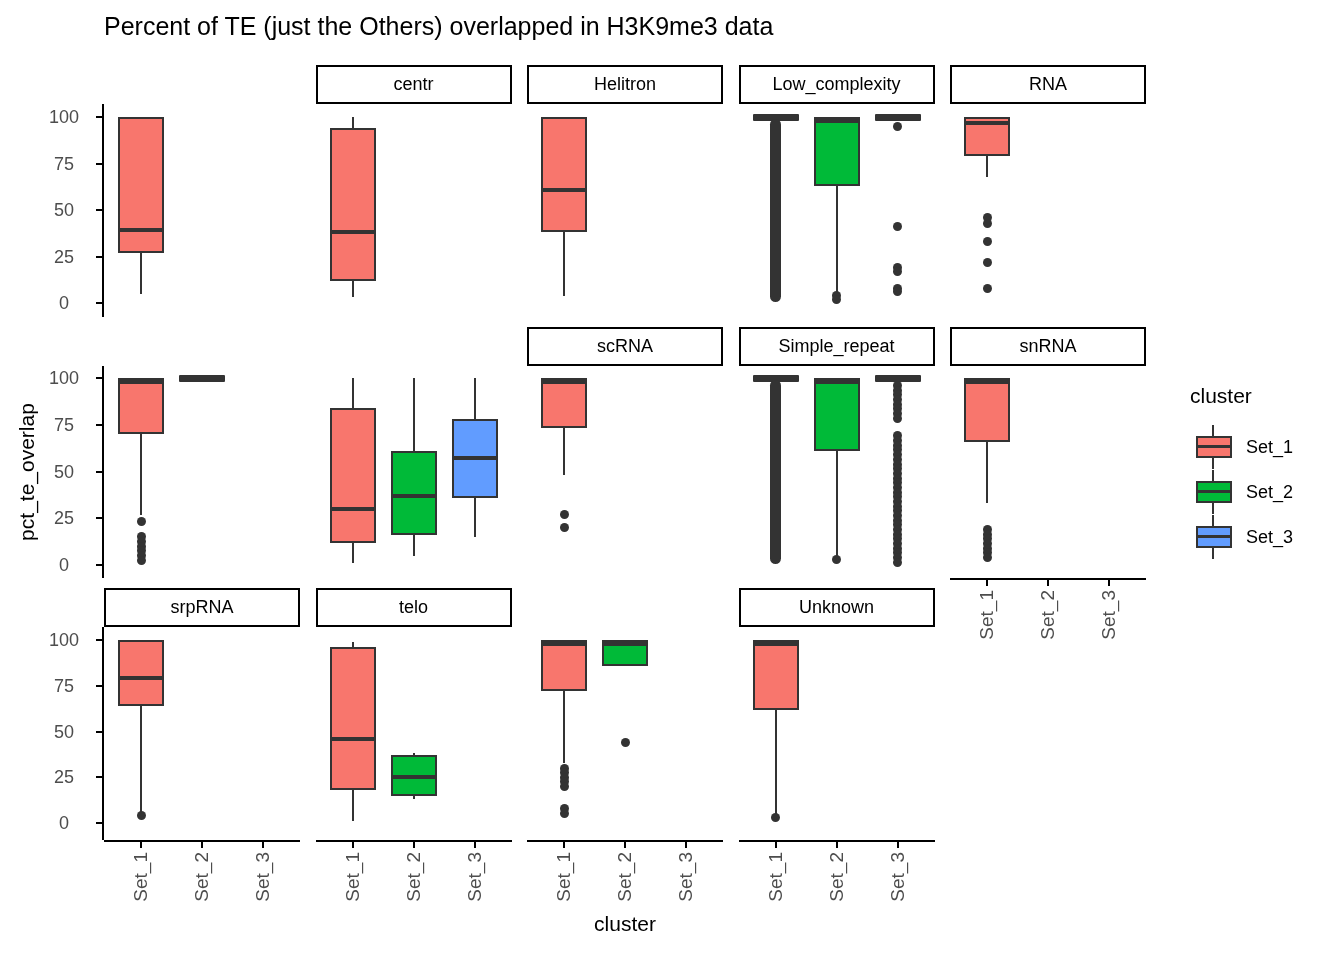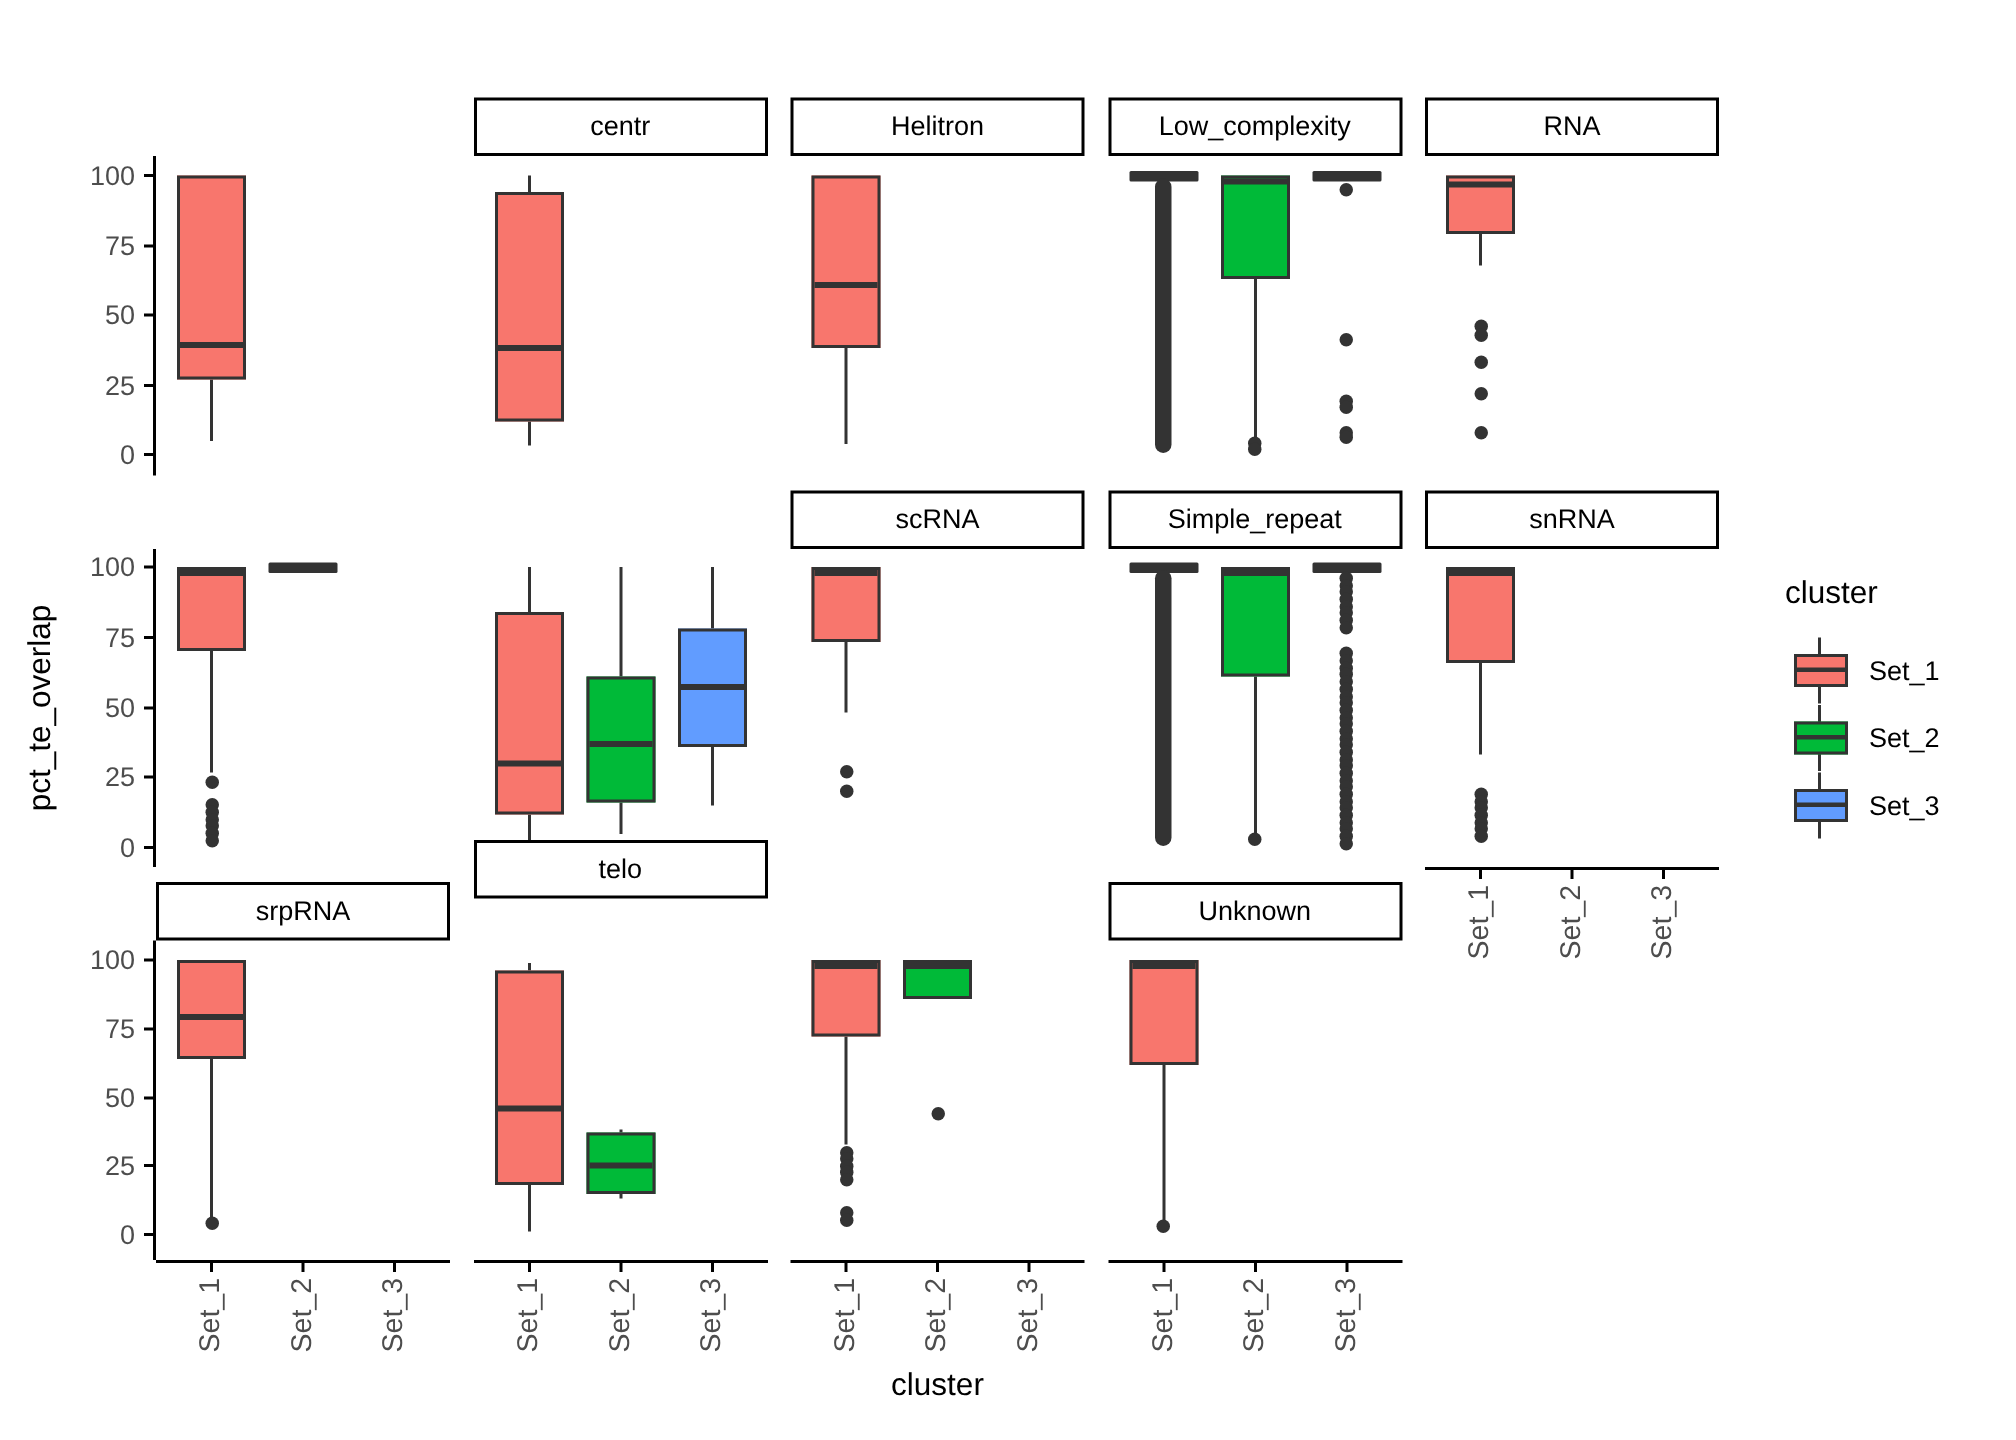--- a/index.html
+++ b/index.html
@@ -3,21 +3,21 @@
 <meta charset="utf-8">
 <style>
   html,body{margin:0;padding:0;background:#ffffff;font-family:"Liberation Sans",sans-serif;}
   #chart{position:relative;width:1344px;height:960px;background:#ffffff;overflow:hidden;}
   #panels{position:absolute;left:0;top:0;width:1344px;height:960px;}
   .title{position:absolute;left:104px;top:12px;font-size:25px;color:#000;white-space:nowrap;}
   .strip{position:absolute;background:#fff;border:2px solid #000;box-sizing:border-box;
          display:flex;align-items:center;justify-content:center;font-size:18px;color:#000;}
   .axis-line{position:absolute;background:#000;}
   .tick{position:absolute;background:#000;}
-  .ytick-label{position:absolute;text-align:right;font-size:18px;color:#4D4D4D;line-height:22px;}
+  .ytick-label{position:absolute;text-align:center;font-size:18px;color:#4D4D4D;line-height:22px;}
   .vlabel{position:absolute;font-size:19px;color:#4D4D4D;white-space:nowrap;line-height:20px;
           transform:rotate(-90deg) translateX(-100%);transform-origin:0 0;}
   .vtitle{position:absolute;left:16px;top:472px;font-size:21px;color:#000;white-space:nowrap;line-height:22px;
           transform:rotate(-90deg) translateX(-50%);transform-origin:0 0;}
   .x-axis-title{position:absolute;left:104px;top:912px;width:1042px;text-align:center;font-size:21px;color:#000;}
   .box{position:absolute;border:2px solid #333;box-sizing:border-box;}
   .median{position:absolute;background:#333;}
   .whisker{position:absolute;background:#333;width:2px;}
   .dot{position:absolute;background:#333;border-radius:50%;width:9px;height:9px;}
   .column{position:absolute;background:#333;border-radius:6px;width:11px;}
@@ -28,20 +28,21 @@
   .legend-glyph{position:absolute;left:0;top:0;width:36px;height:44px;}
   .legend-whisker{position:absolute;left:16px;top:0;width:2px;height:44px;background:#333;}
   .legend-box{position:absolute;left:0;top:11px;width:36px;height:22px;border:2px solid #333;box-sizing:border-box;}
   .legend-median{position:absolute;left:2px;top:20px;width:32px;height:3px;background:#333;}
   .legend-label{position:absolute;left:50px;top:0;line-height:44px;font-size:18px;color:#000;white-space:nowrap;}
 </style>
 </head>
 <body>
 
 <div id="chart">
+  <div class="title">Percent of TE (just the Others) overlapped in H3K9me3 data</div>
   <div class="vtitle">pct_te_overlap</div>
   <div class="x-axis-title">cluster</div>
   <div id="panels">
       <div class="whisker" style="left: 140px; top: 252.78px; width: 2px; height: 40.92px;"></div>
       <div class="box" style="left: 118px; top: 117px; width: 46px; height: 135.78px; background: rgb(248, 118, 109);"></div>
       <div class="median" style="left: 120px; top: 228.46px; width: 42px; height: 4px;"></div>
       <div class="strip" style="left: 315.5px; top: 65px; width: 196px; height: 39px;">
         <span>centr</span>
       </div>
       <div class="whisker" style="left: 351.5px; top: 117px; width: 2px; height: 11.16px;"></div>
@@ -172,21 +173,21 @@
       <div class="dot" style="left: 982.5px; top: 543.67px; width: 9px; height: 9px;"></div>
       <div class="dot" style="left: 982.5px; top: 548.345px; width: 9px; height: 9px;"></div>
       <div class="dot" style="left: 982.5px; top: 553.02px; width: 9px; height: 9px;"></div>
       <div class="strip" style="left: 104px; top: 588px; width: 196px; height: 39px;">
         <span>srpRNA</span>
       </div>
       <div class="whisker" style="left: 140px; top: 705.88px; width: 2px; height: 106.14px;"></div>
       <div class="box" style="left: 118px; top: 640px; width: 46px; height: 65.88px; background: rgb(248, 118, 109);"></div>
       <div class="median" style="left: 120px; top: 676.43px; width: 42px; height: 4px;"></div>
       <div class="dot" style="left: 136.5px; top: 811.18px; width: 9px; height: 9px;"></div>
-      <div class="strip" style="left: 315.5px; top: 560px; width: 196px; height: 39px;">
+      <div class="strip" style="left: 315.5px; top: 588px; width: 196px; height: 39px;">
         <span>telo</span>
       </div>
       <div class="whisker" style="left: 351.5px; top: 641.83px; width: 2px; height: 5.49px;"></div>
       <div class="whisker" style="left: 351.5px; top: 790.06px; width: 2px; height: 31.11px;"></div>
       <div class="box" style="left: 329.5px; top: 647.32px; width: 46px; height: 142.74px; background: rgb(248, 118, 109);"></div>
       <div class="median" style="left: 331.5px; top: 736.82px; width: 42px; height: 4px;"></div>
       <div class="whisker" style="left: 412.5px; top: 753.46px; width: 2px; height: 1.83px;"></div>
       <div class="whisker" style="left: 412.5px; top: 795.55px; width: 2px; height: 3.66px;"></div>
       <div class="box" style="left: 390.5px; top: 755.29px; width: 46px; height: 40.26px; background: rgb(0, 186, 56);"></div>
       <div class="median" style="left: 392.5px; top: 775.25px; width: 42px; height: 4px;"></div>

